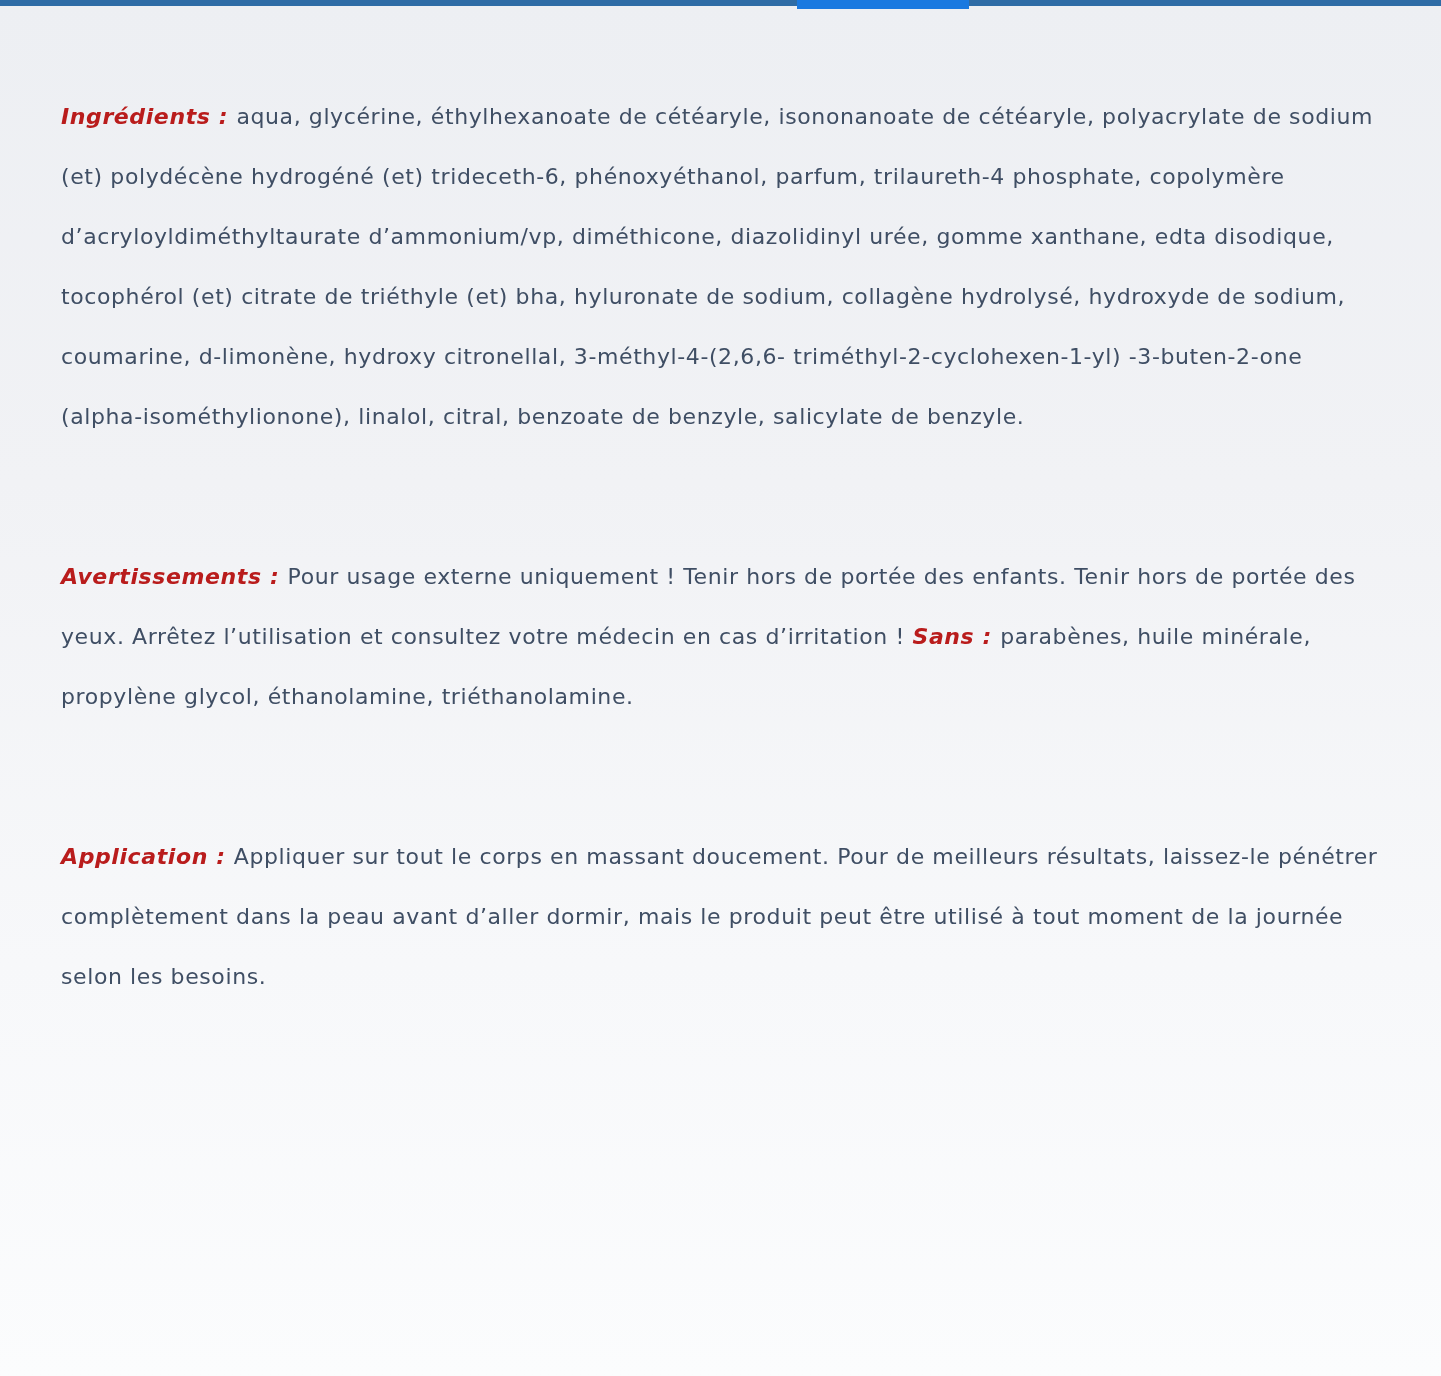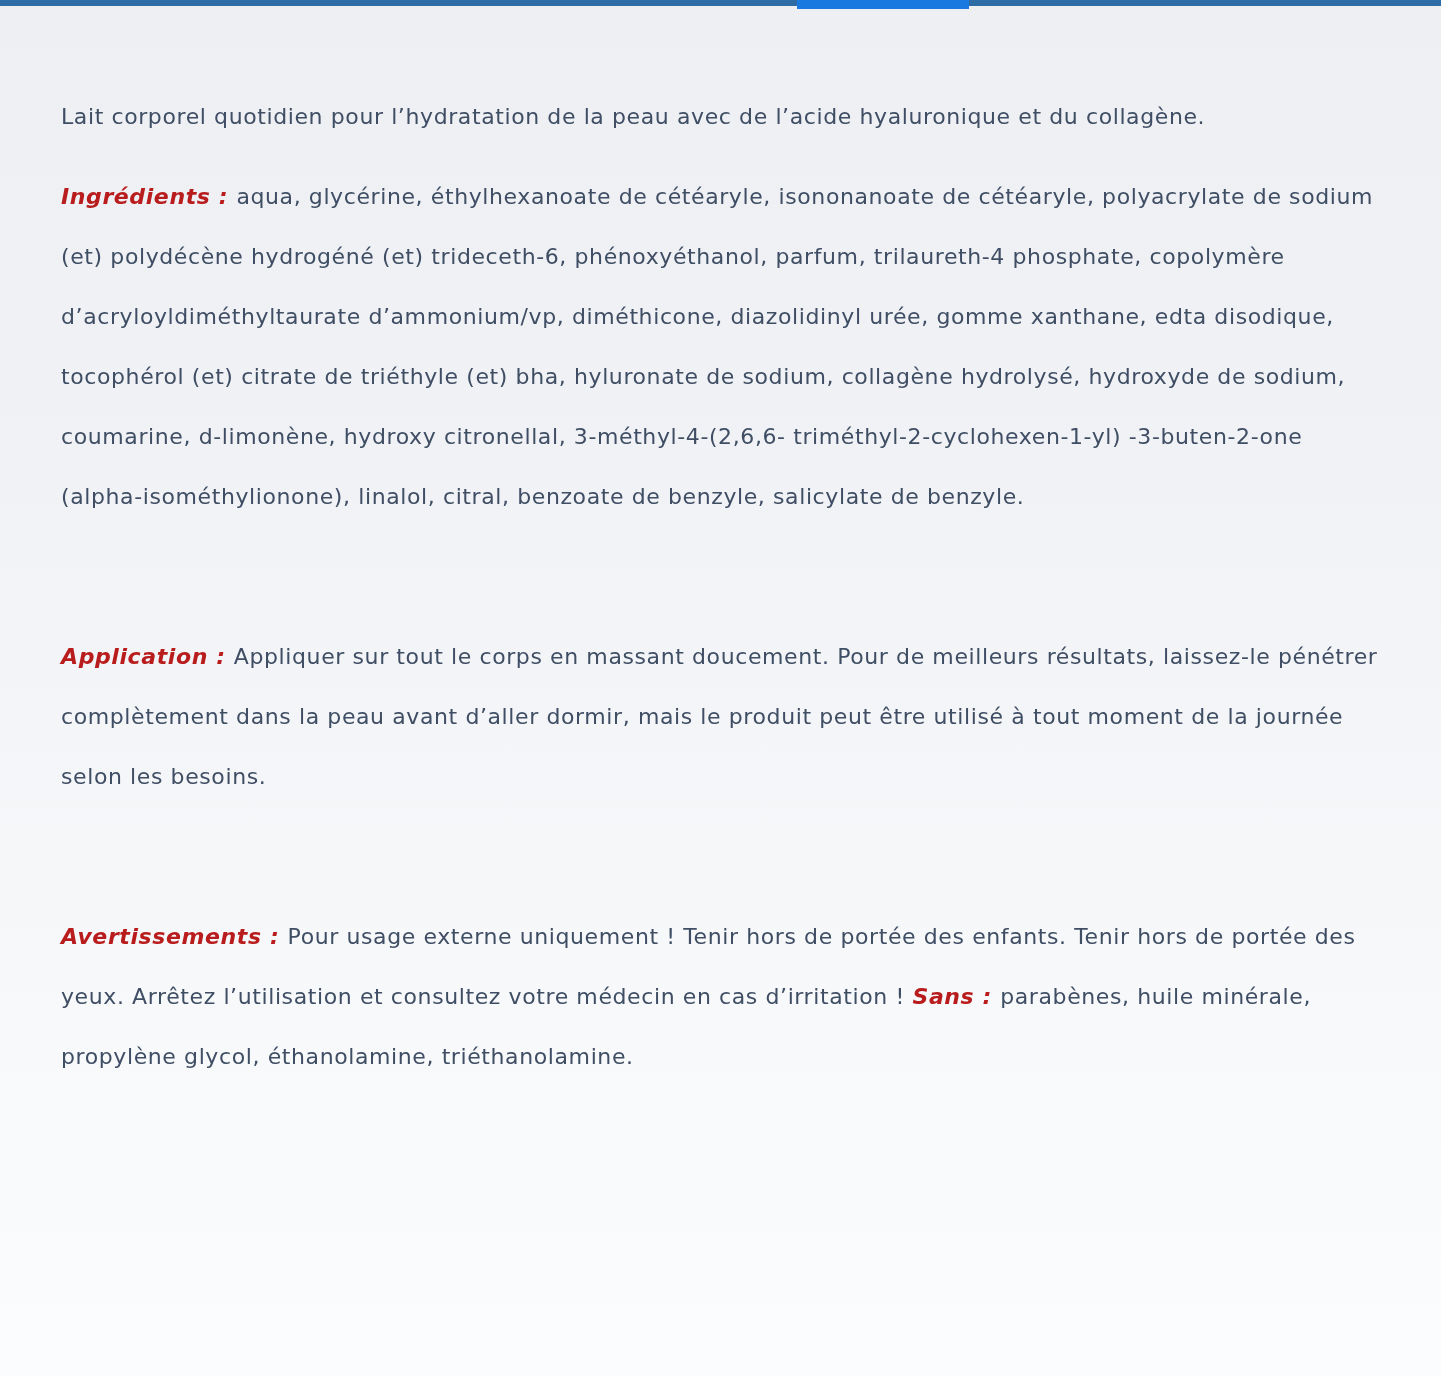--- a/index.html
+++ b/index.html
@@ -52,23 +52,22 @@
 <body>
 
 <div class="page">
 
   <div class="tabstrip">
     <div class="tab-indicator"></div>
   </div>
 
   <main class="content">
 
-    <p class="para intro"><span>Lait corporel quotidien pour l’hydratation de la peau avec de l’acide hyaluronique et du collagène.</span></p>
 
     <p class="para section"><strong>Ingrédients&nbsp;: </strong><span>aqua, glycérine, éthylhexanoate de cétéaryle, isononanoate de cétéaryle, polyacrylate de sodium (et) polydécène hydrogéné (et) trideceth-6, phénoxyéthanol, parfum, trilaureth-4 phosphate, copolymère d’acryloyldiméthyltaurate d’ammonium/vp, diméthicone, diazolidinyl urée, gomme xanthane, edta disodique, tocophérol (et) citrate de triéthyle (et) bha, hyluronate de sodium, collagène hydrolysé, hydroxyde de sodium, coumarine, d-limonène, hydroxy citronellal, 3-méthyl-4-(2,6,6- triméthyl-2-cyclohexen-1-yl) -3-buten-2-one (alpha-isométhylionone), linalol, citral, benzoate de benzyle, salicylate de benzyle.</span></p>
 
+    <p class="para section"><strong>Avertissements&nbsp;: </strong><span>Pour usage externe uniquement&nbsp;! Tenir hors de portée des enfants. Tenir hors de portée des yeux. Arrêtez l’utilisation et consultez votre médecin en cas d’irritation&nbsp;! </span><strong>Sans&nbsp;: </strong><span>parabènes, huile minérale, propylène glycol, éthanolamine, triéthanolamine.</span></p>
+
     <p class="para section"><strong>Application&nbsp;: </strong><span>Appliquer sur tout le corps en massant doucement. Pour de meilleurs résultats, laissez-le pénétrer complètement dans la peau avant d’aller dormir, mais le produit peut être utilisé à tout moment de la journée selon les besoins.</span></p>
-
-    <p class="para section"><strong>Avertissements&nbsp;: </strong><span>Pour usage externe uniquement&nbsp;! Tenir hors de portée des enfants. Tenir hors de portée des yeux. Arrêtez l’utilisation et consultez votre médecin en cas d’irritation&nbsp;! </span><strong>Sans&nbsp;: </strong><span>parabènes, huile minérale, propylène glycol, éthanolamine, triéthanolamine.</span></p>
 
 
   </main>
 </div>
 
 </body></html>

